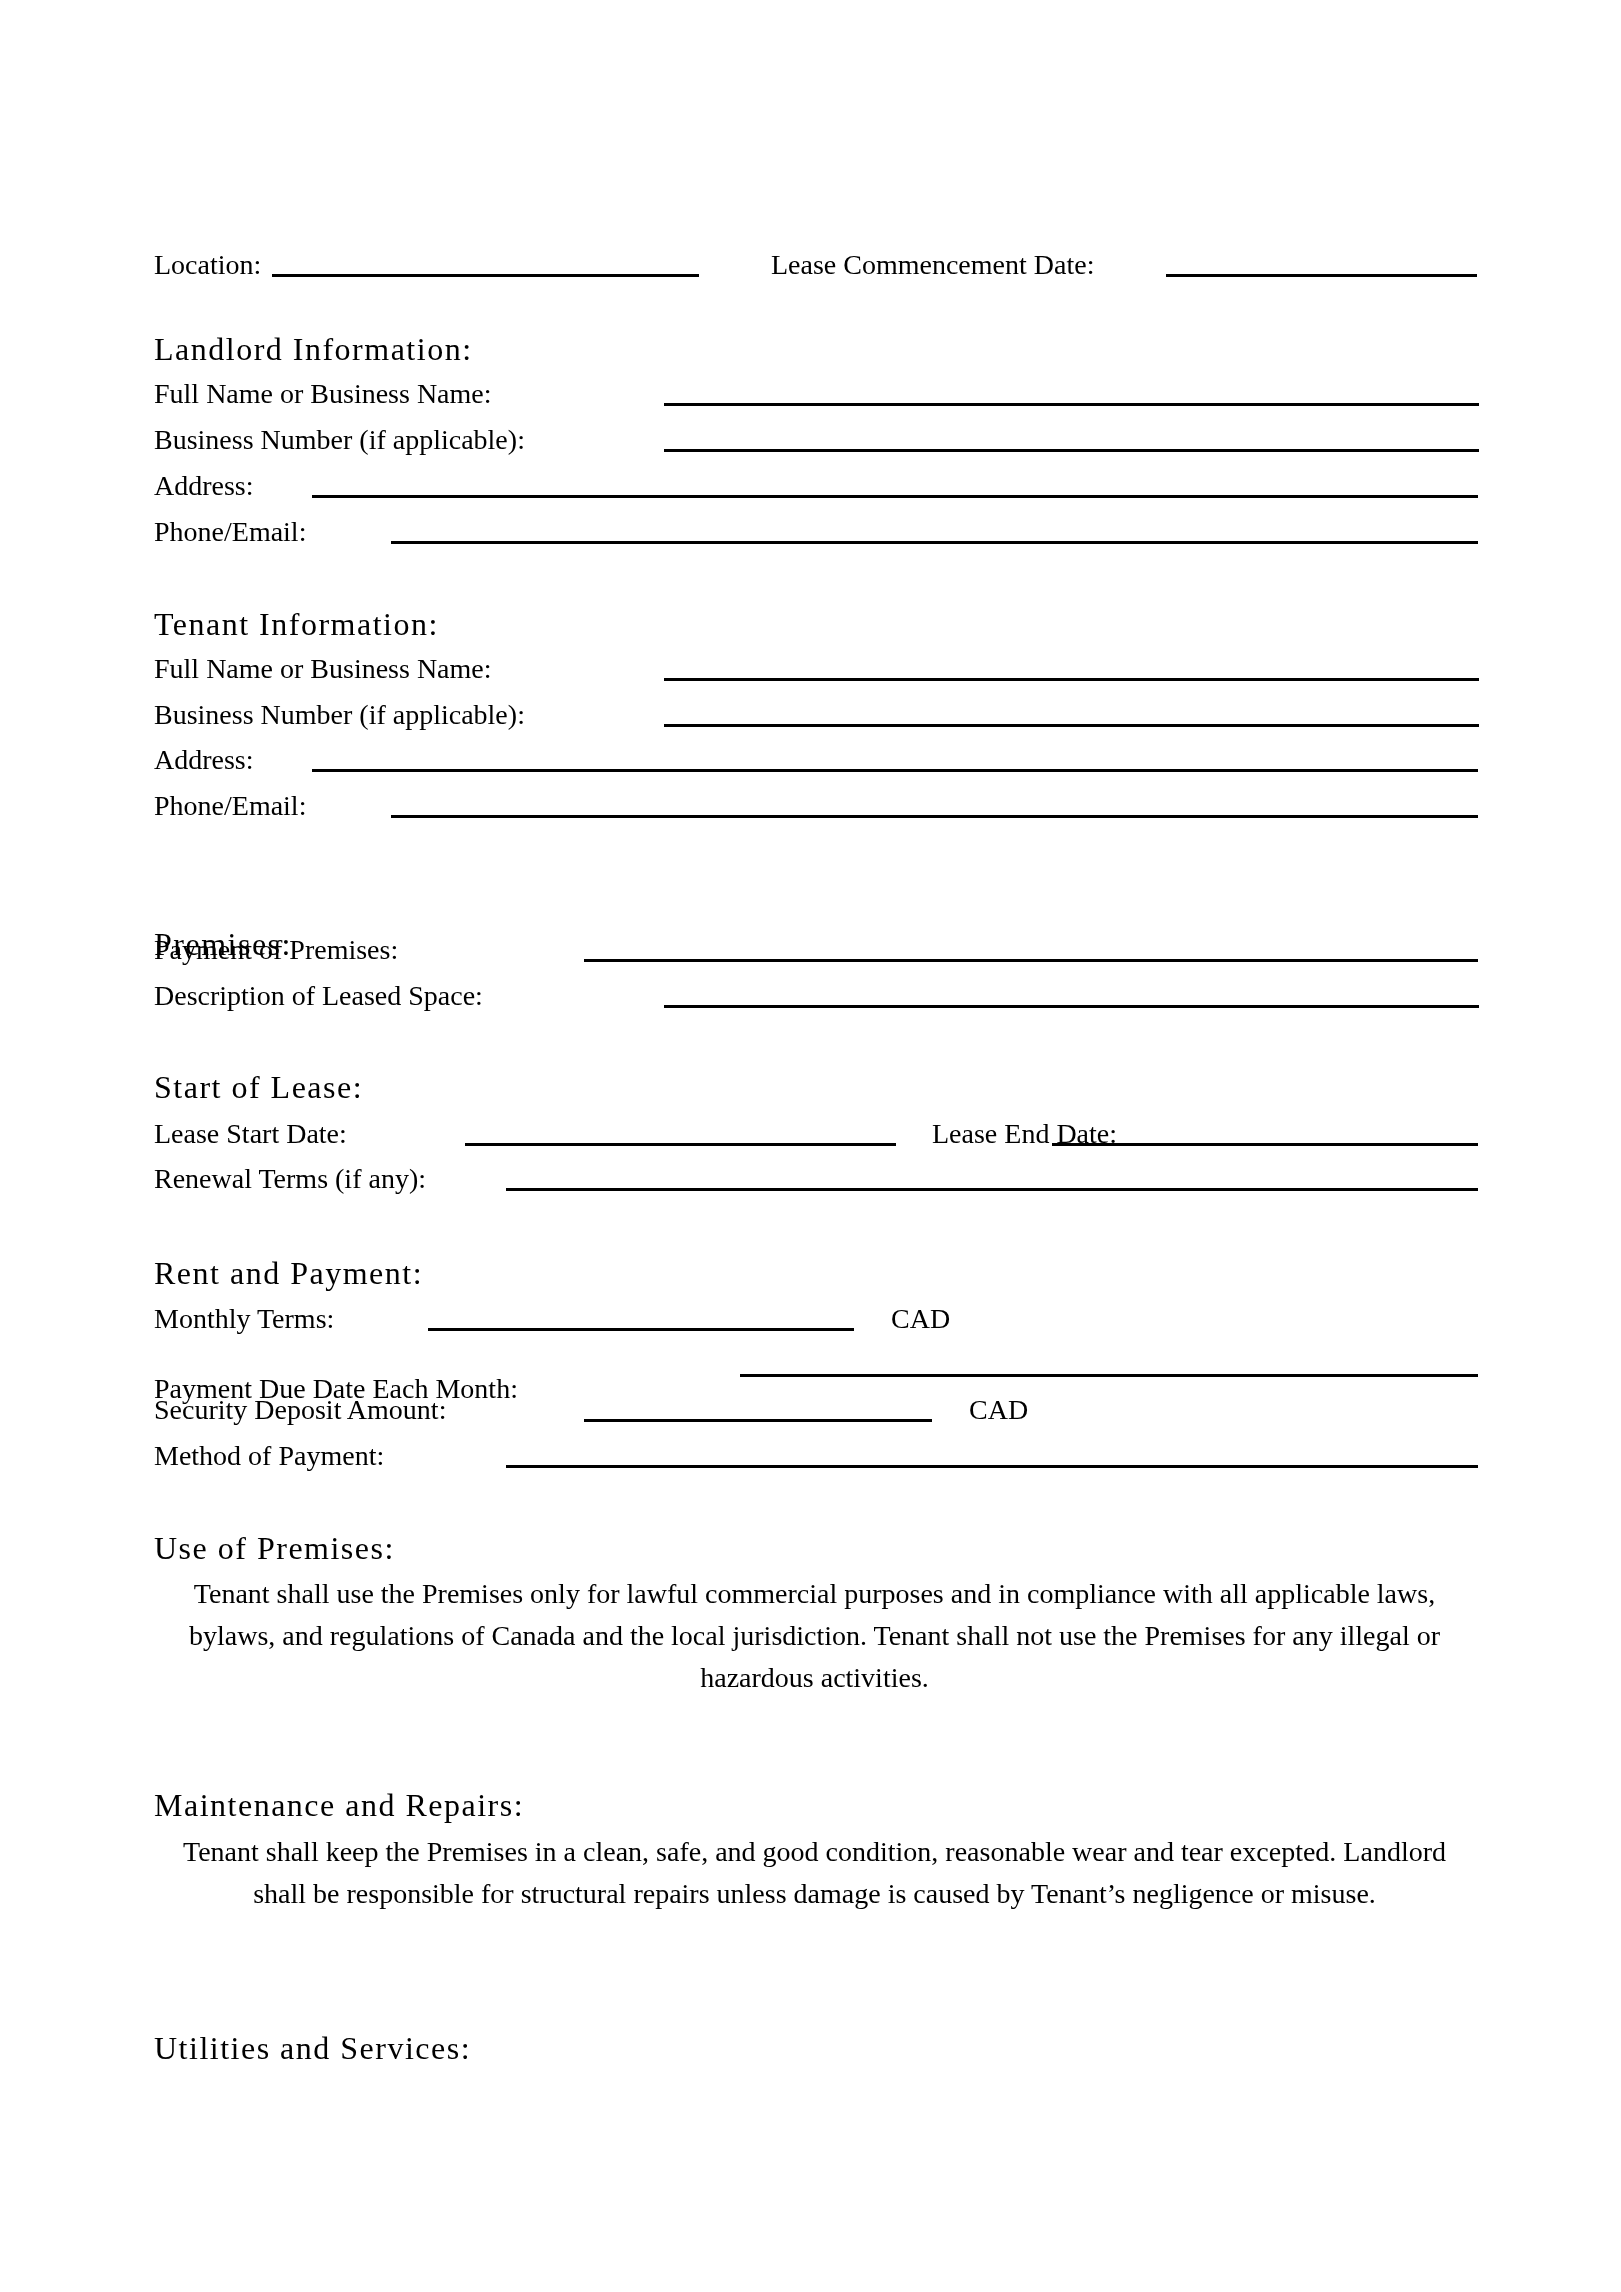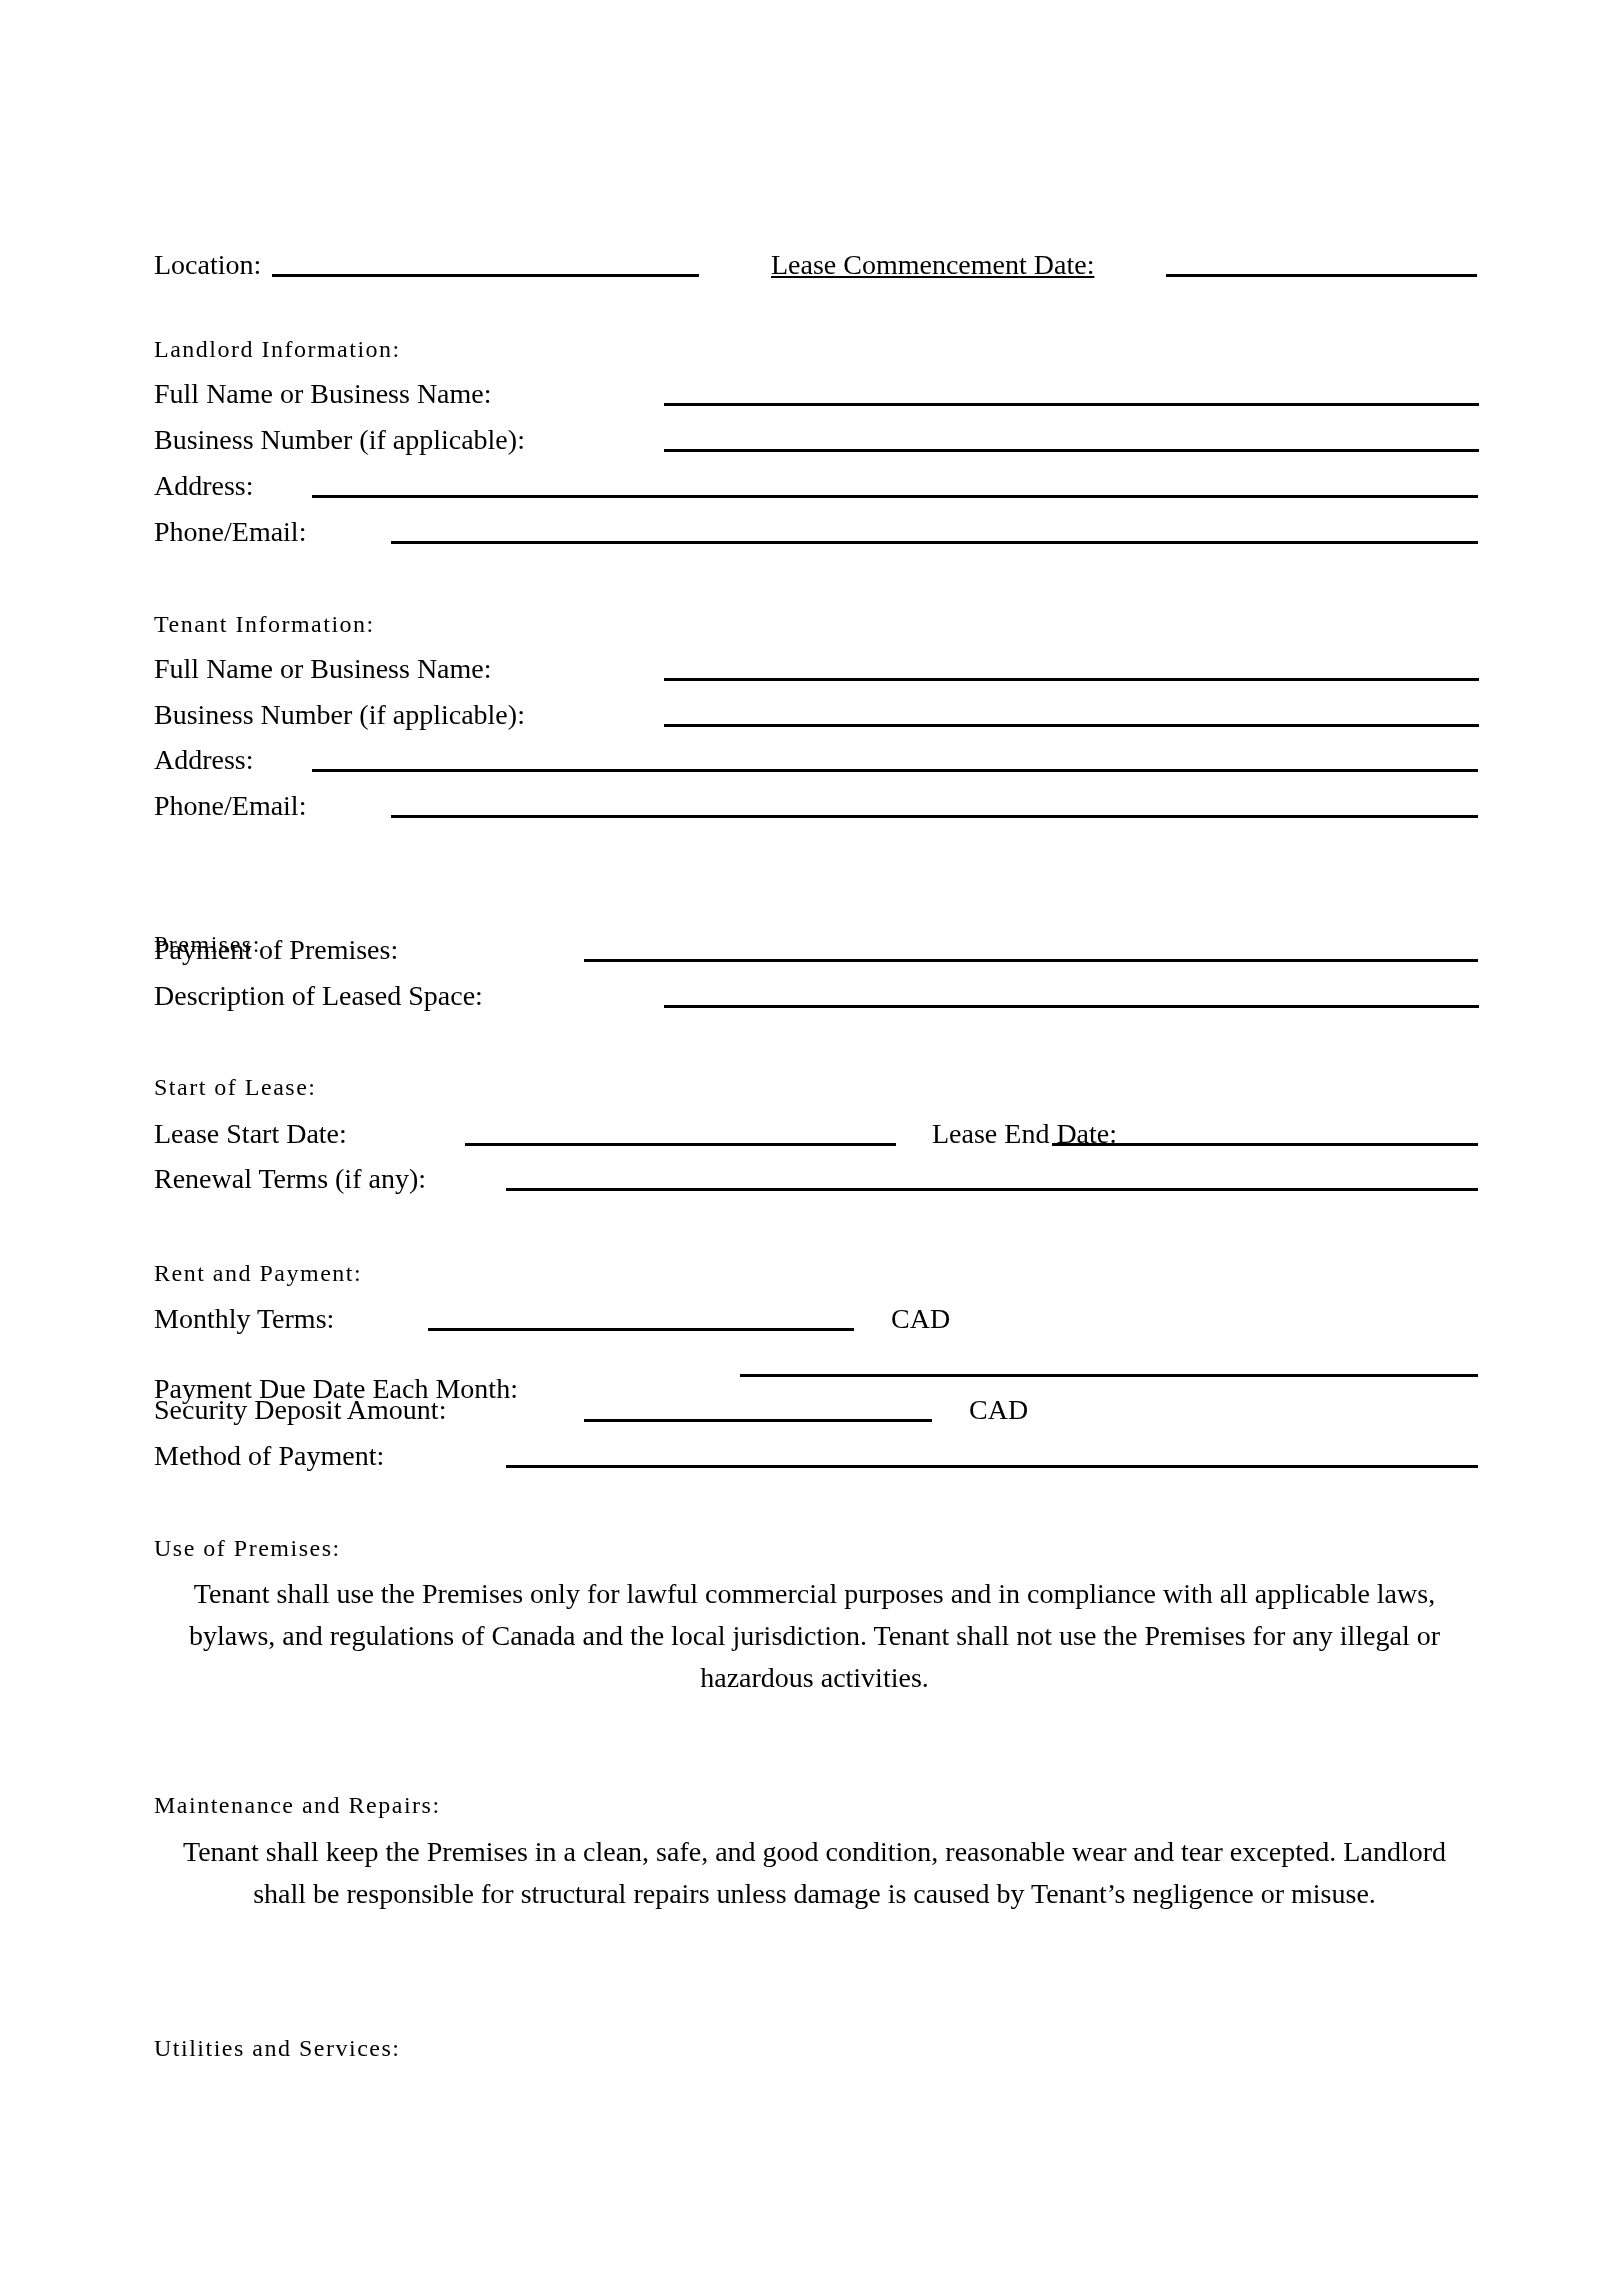--- a/index.html
+++ b/index.html
@@ -23,21 +23,21 @@
     white-space: nowrap;
   }
   .lbl {
     position: absolute;
     font-size: 28px;
     line-height: 33px;
     white-space: nowrap;
   }
   .heading {
     position: absolute;
-    font-size: 24px;
+    font-size: 32px;
     line-height: 33px;
     letter-spacing: 1.5px;
     white-space: nowrap;
   }
   .fill-line {
     position: absolute;
     height: 25.5px;
     border-bottom: 3.9px solid #000000;
     font-size: 28px;
     line-height: 25.5px;
@@ -51,21 +51,21 @@
   }
 </style>
 </head>
 <body>
 
 <div class="page">
 
 
   <span class="lbl" style="left:154px; top:248px;">Location:</span>
   <div class="fill-line" style="left:272px; top:248px; width:427px;"></div>
-  <span class="lbl" style="left:771px; top:248px;text-decoration:underline;">Lease Commencement Date:</span>
+  <span class="lbl" style="left:771px; top:248px;">Lease Commencement Date:</span>
   <div class="fill-line" style="left:1166px; top:248px; width:311px;"></div>
 
   <span class="heading" style="left:154px; top:333px;">Landlord Information:</span>
   <span class="lbl" style="left:154px; top:377px;">Full Name or Business Name:</span>
   <div class="fill-line" style="left:664px; top:377px; width:815px;"></div>
   <span class="lbl" style="left:154px; top:423px;">Business Number (if applicable):</span>
   <div class="fill-line" style="left:664px; top:423px; width:815px;"></div>
   <span class="lbl" style="left:154px; top:469px;">Address:</span>
   <div class="fill-line" style="left:312px; top:469px; width:1166px;"></div>
   <span class="lbl" style="left:154px; top:515px;">Phone/Email:</span>

